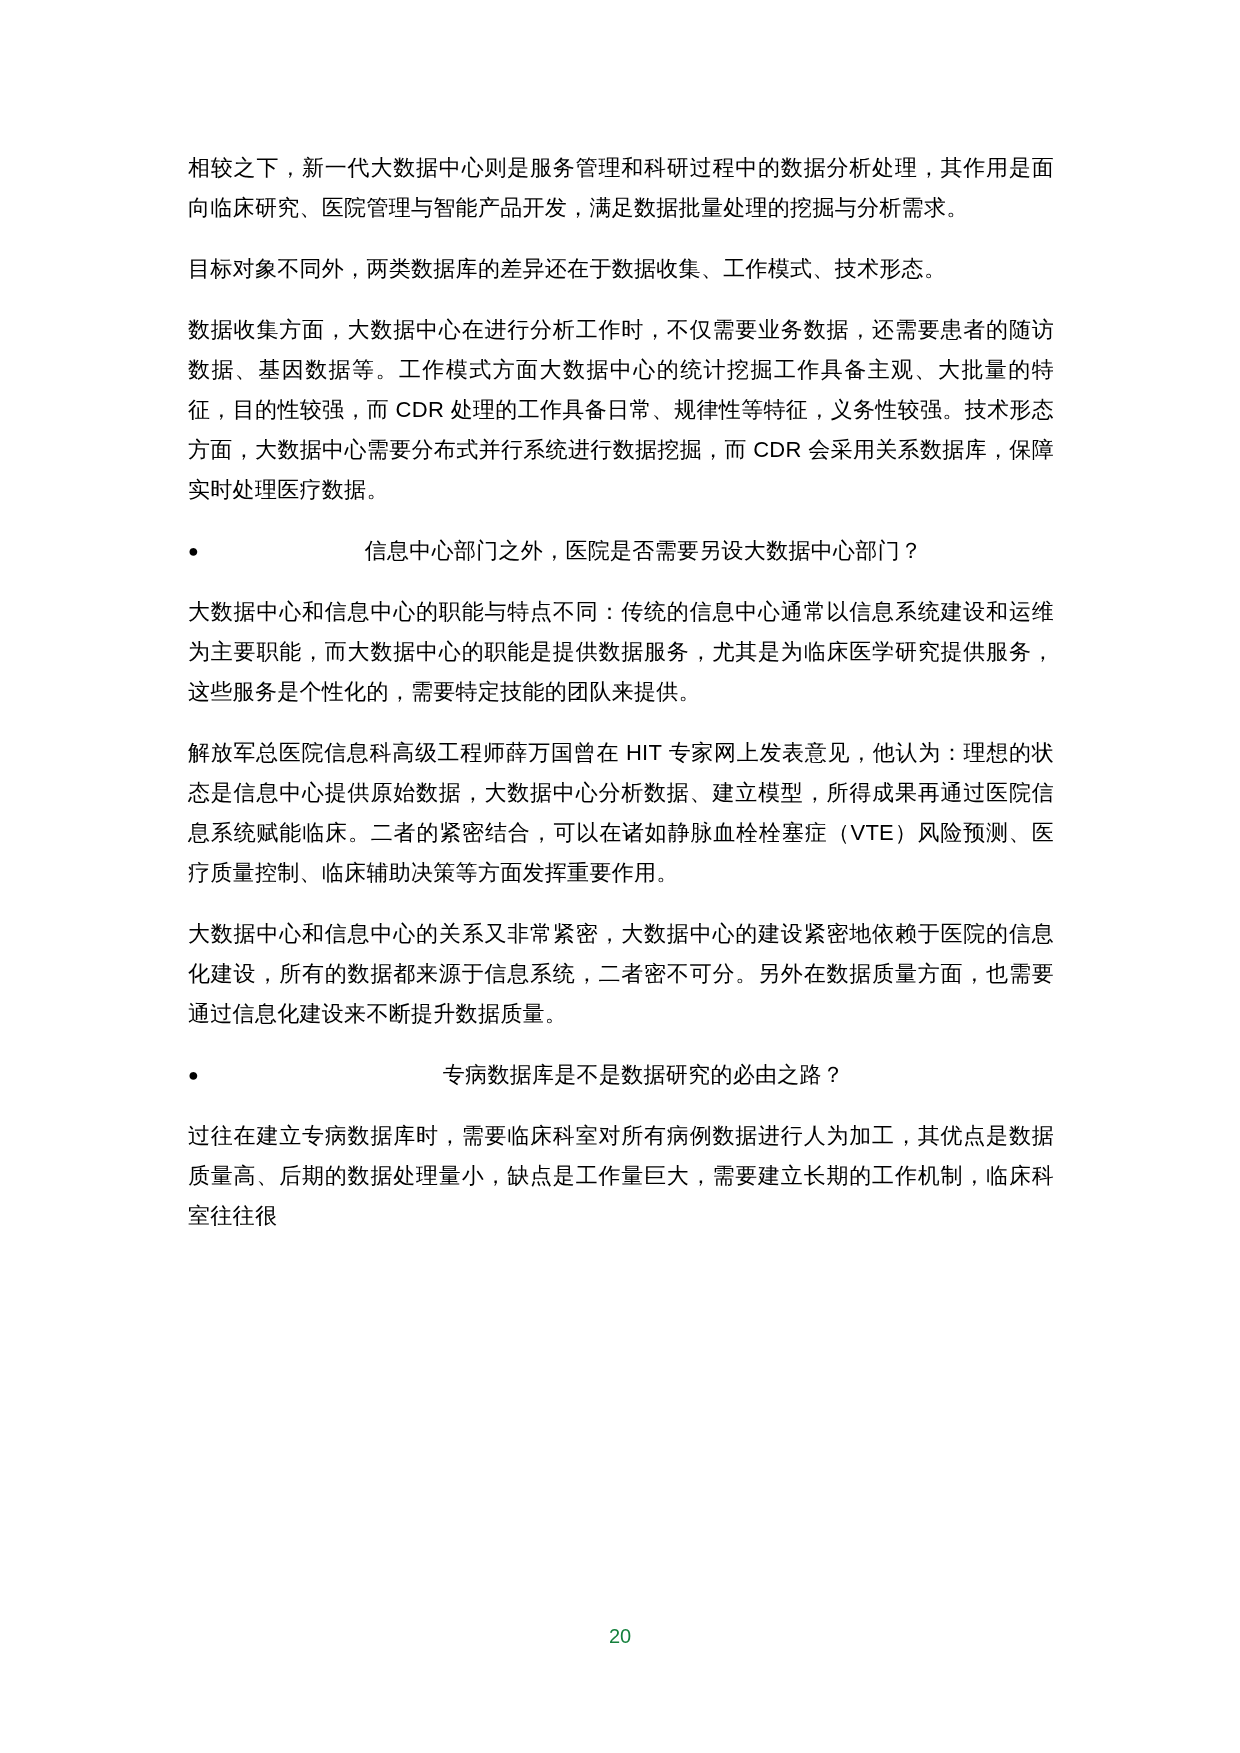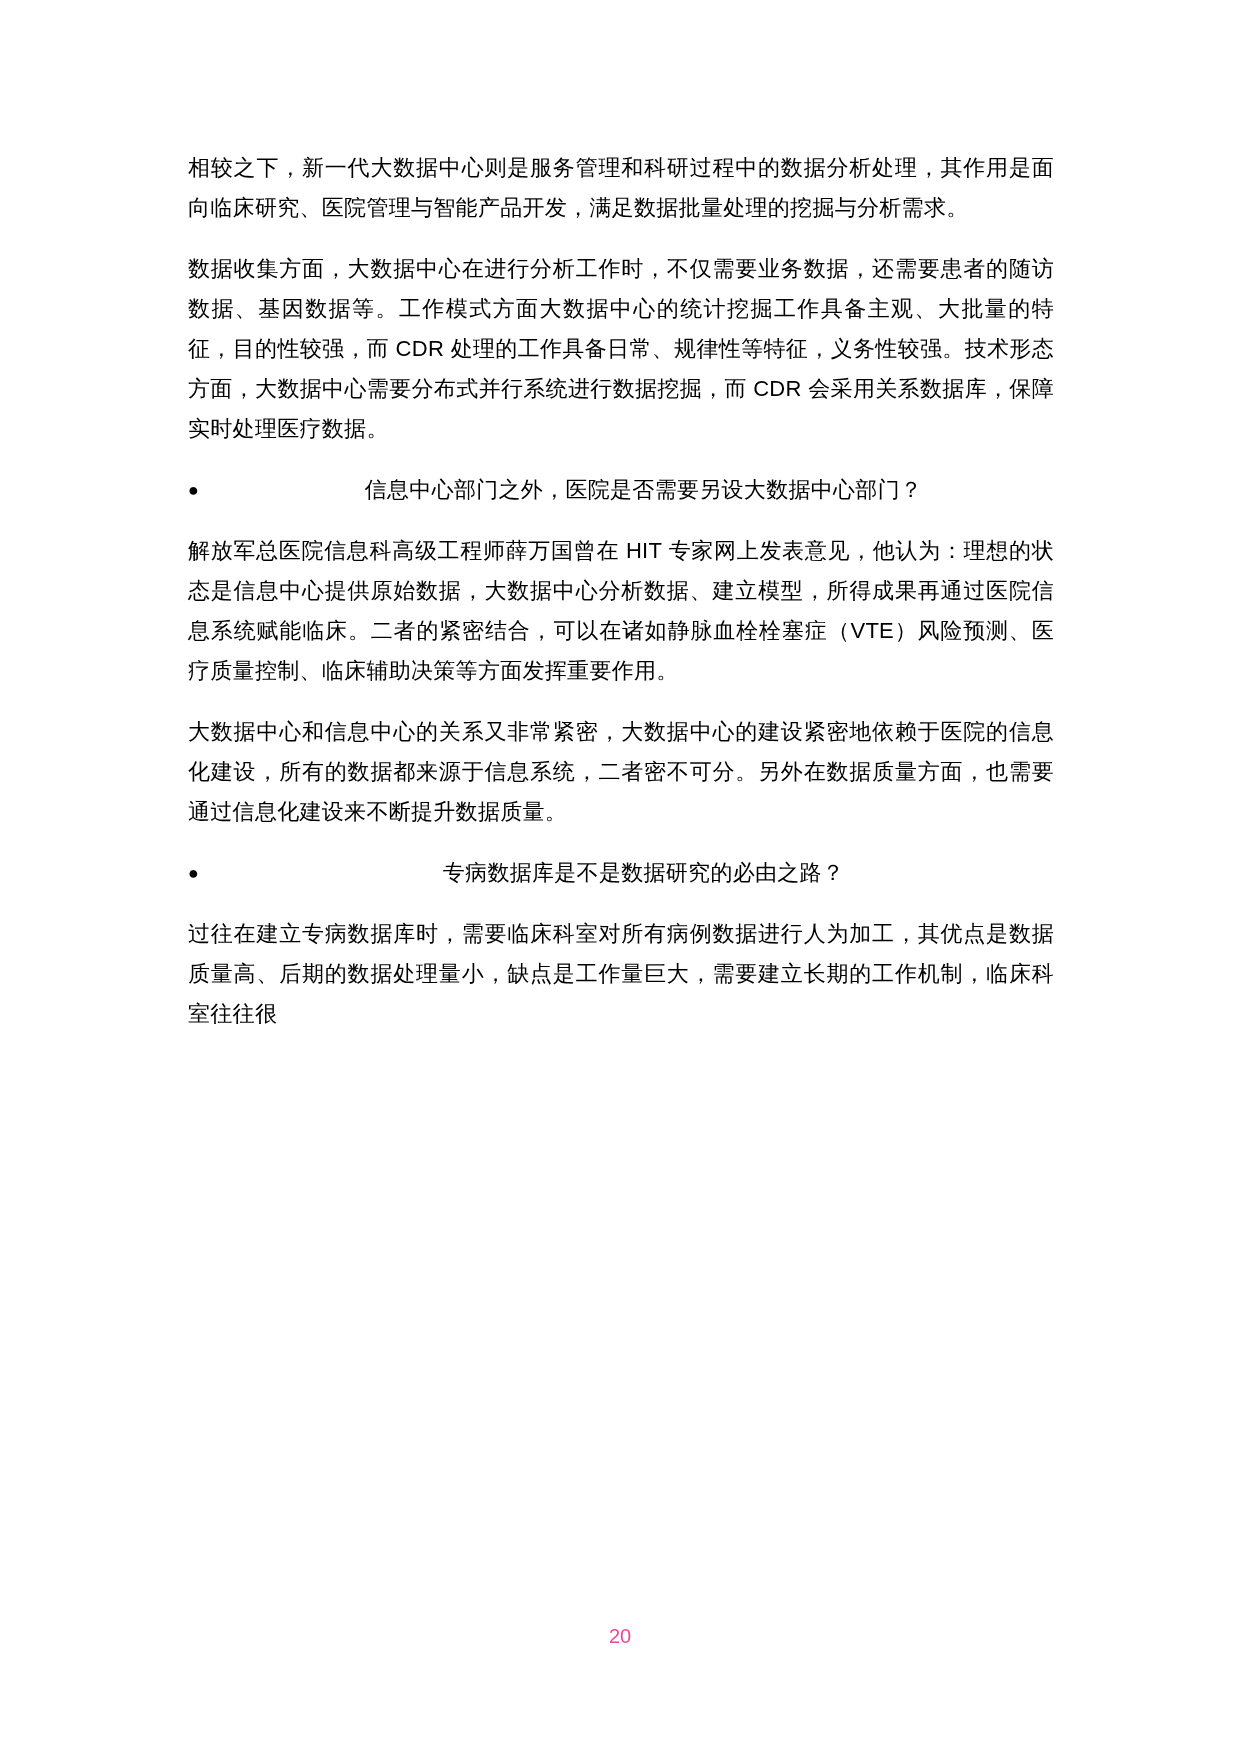--- a/index.html
+++ b/index.html
@@ -53,41 +53,43 @@
     text-align: center;
   }
   .page-number {
     position: absolute;
     top: 1622px;
     left: 0;
     width: 1240px;
     text-align: center;
     font-size: 20px;
     line-height: 28px;
-    color: #ec4899;
+    color: #15803d;
   }
 </style>
 </head>
 <body>
 
 <div class="page">
 
   <div class="content">
 
     <p class="para">相较之下，新一代大数据中心则是服务管理和科研过程中的数据分析处理，其作用是面向临床研究、医院管理与智能产品开发，满足数据批量处理的挖掘与分析需求。</p>
 
+    <p class="para">目标对象不同外，两类数据库的差异还在于数据收集、工作模式、技术形态。</p>
 
     <p class="para">数据收集方面，大数据中心在进行分析工作时，不仅需要业务数据，还需要患者的随访数据、基因数据等。工作模式方面大数据中心的统计挖掘工作具备主观、大批量的特征，目的性较强，而 CDR 处理的工作具备日常、规律性等特征，义务性较强。技术形态方面，大数据中心需要分布式并行系统进行数据挖掘，而 CDR 会采用关系数据库，保障实时处理医疗数据。</p>
 
 
     <div class="bullet-item">
       <span class="bullet-marker">●</span>
       <span class="bullet-text">信息中心部门之外，医院是否需要另设大数据中心部门？</span>
     </div>
 
+    <p class="para">大数据中心和信息中心的职能与特点不同：传统的信息中心通常以信息系统建设和运维为主要职能，而大数据中心的职能是提供数据服务，尤其是为临床医学研究提供服务，这些服务是个性化的，需要特定技能的团队来提供。</p>
 
     <p class="para">解放军总医院信息科高级工程师薛万国曾在 HIT 专家网上发表意见，他认为：理想的状态是信息中心提供原始数据，大数据中心分析数据、建立模型，所得成果再通过医院信息系统赋能临床。二者的紧密结合，可以在诸如静脉血栓栓塞症（VTE）风险预测、医疗质量控制、临床辅助决策等方面发挥重要作用。</p>
 
     <p class="para">大数据中心和信息中心的关系又非常紧密，大数据中心的建设紧密地依赖于医院的信息化建设，所有的数据都来源于信息系统，二者密不可分。另外在数据质量方面，也需要通过信息化建设来不断提升数据质量。</p>
 
 
     <div class="bullet-item">
       <span class="bullet-marker">●</span>
       <span class="bullet-text">专病数据库是不是数据研究的必由之路？</span>
     </div>

